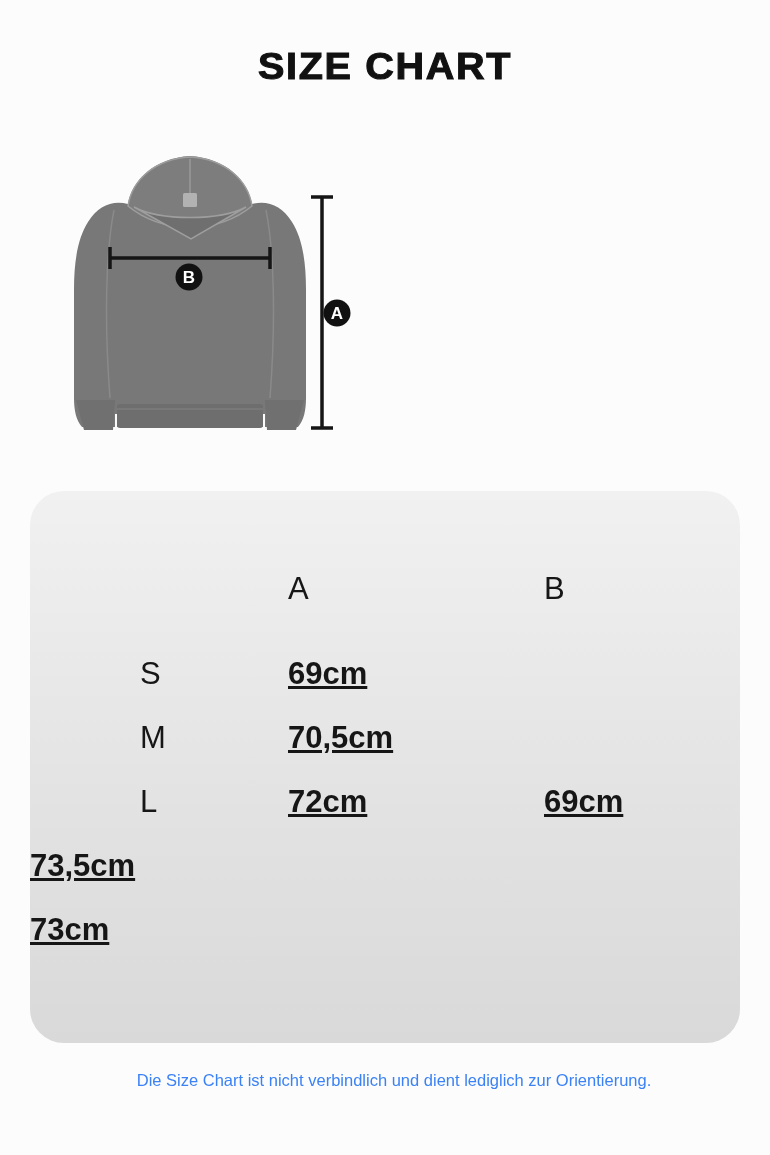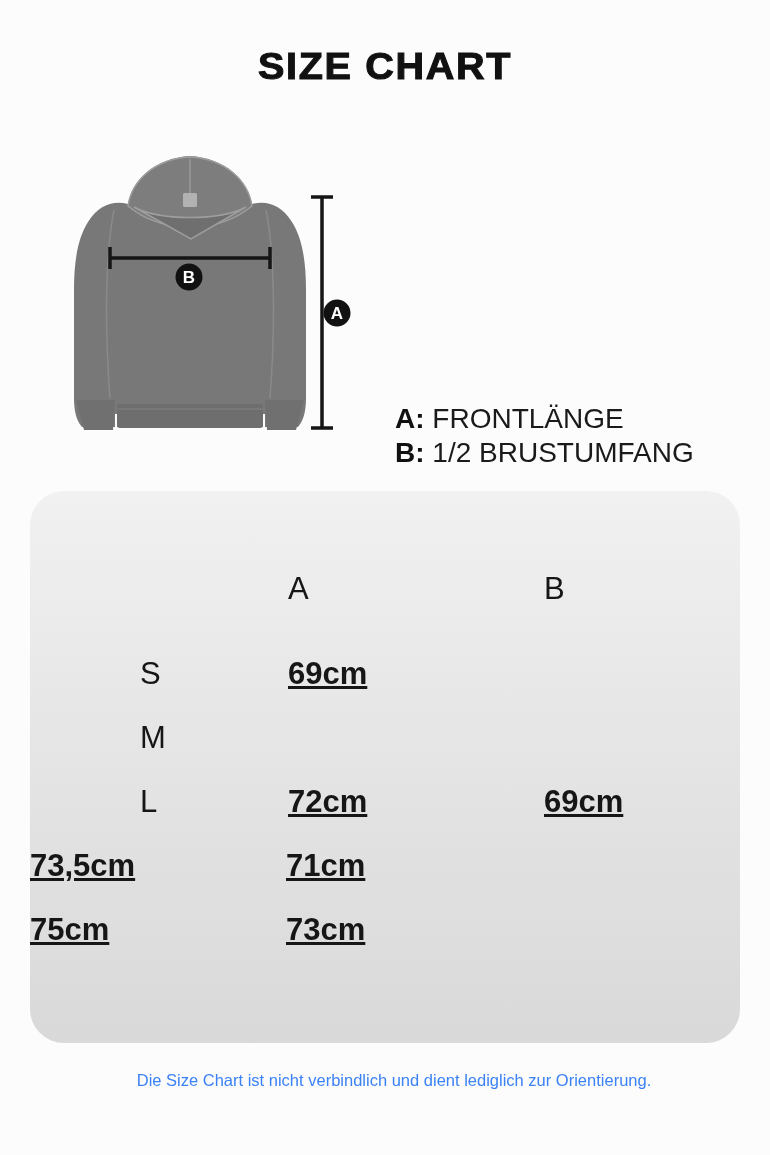--- a/index.html
+++ b/index.html
@@ -99,54 +99,43 @@
 
     <g stroke="#151515" stroke-width="3.5">
       <line x1="262" y1="67" x2="262" y2="298"></line>
       <line x1="251" y1="67" x2="273" y2="67"></line>
       <line x1="251" y1="298" x2="273" y2="298"></line>
     </g>
     <circle cx="277" cy="183" r="13.5" fill="#111111"></circle>
     <text x="277" y="189" text-anchor="middle" font-size="17" font-weight="bold" fill="#ffffff">A</text>
   </svg>
 
-  <div class="legend">
-    <div>
-      <span class="key">A:</span>
-      <span>FRONTLÄNGE</span>
-    </div>
-    <div>
-      <span class="key">B:</span>
-      <span>1/2 BRUSTUMFANG</span>
-    </div>
-  </div>
 </div>
 
 <div class="card">
   <div class="trow header">
     <div class="c-size"></div>
     <div class="c-a">A</div>
     <div class="c-b">B</div>
   </div>
 
   <div class="trow first-body">
     <div class="c-size">S</div>
     <div class="c-a val">69cm</div>
   </div>
   <div class="trow">
     <div class="c-size">M</div>
+    <div class="c-a val">70,5cm</div>
   </div>
   <div class="trow">
     <div class="c-size">L</div>
     <div class="c-a val">72cm</div>
     <div class="c-b val">69cm</div>
   </div>
   <div class="trow">
     <div class="c-a val">73,5cm</div>
-    <div class="c-b val">71cm</div>
   </div>
   <div class="trow">
-    <div class="c-a val">75cm</div>
     <div class="c-b val">73cm</div>
   </div>
 </div>
 
 <div class="footer">Die Size Chart ist nicht verbindlich und dient lediglich zur Orientierung.</div>
 
 </body></html>

